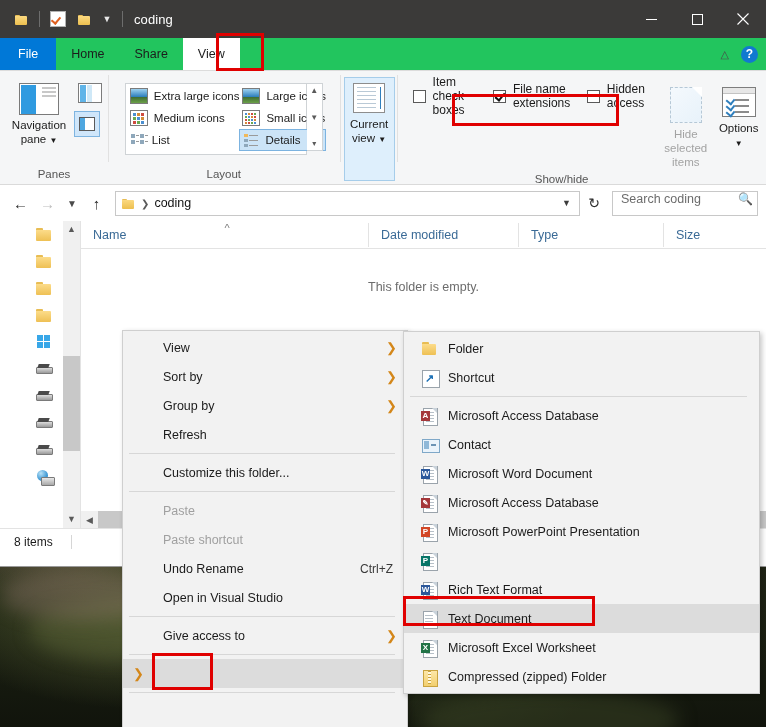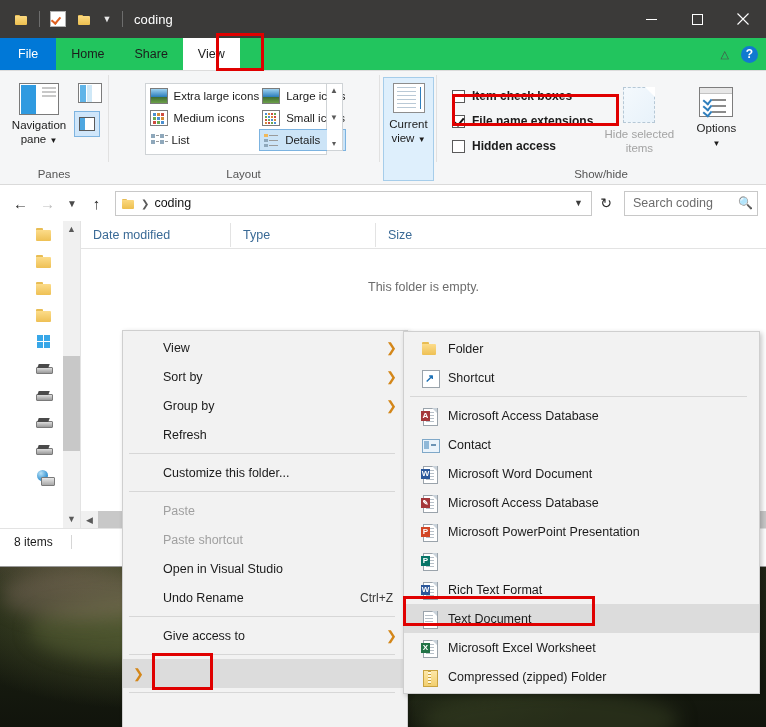--- a/index.html
+++ b/index.html
@@ -361,24 +361,23 @@
   .cv-icon::before {
     content:""; position:absolute; left:3px; top:3px; right:8px; bottom:3px;
     background: repeating-linear-gradient(180deg, #b9c9d6 0px, #b9c9d6 1px, #fff 1px, #fff 4px);
   }
   .cv-icon .arrow { position:absolute; right:3px; top:3px; bottom:3px; width:1px; background:#2f7fbd; }
   .cv-lbl { font-size: 11.5px; text-align: center; line-height: 14px; margin-top: 4px; }
 
   
   .chk-col {
     display: flex;
-    flex-direction: column;
+    flex-direction: row;
     gap: 3px;
     padding: 4px 0 0 10px;
-    font-weight: bold;
   }
   .chk-row {
     display: flex;
     align-items: center;
     gap: 7px;
     font-size: 12px;
     height: 22px;
   }
   .cbx {
     width: 13px; height: 13px;
@@ -478,26 +477,26 @@
   }
   #pathbox .sep { color: #5a5a5a; font-size: 10px; padding: 0 2px; }
   #pathbox .drop { margin-left: auto; color: #3c3c3c; font-size: 9px; padding: 0 6px; }
   #refreshbtn {
     width: 24px; height: 25px;
     display: flex; align-items: center; justify-content: center;
     color: #2b2b2b;
     font-size: 14px;
   }
   #searchbox {
-    width: 134px;
+    width: 146px;
     height: 25px;
     border: 1px solid #c8c8c8;
     background: #fff;
     display: flex;
-    align-items: center;
+    align-items: flex-start;
     padding: 0 4px 0 8px;
     margin-left: 4px;
     box-sizing: border-box;
     gap: 20px;
   }
   #searchbox .ph { font-size: 12.5px; color: #6c6c6c; flex: 1; }
   #searchbox .mag { color: #1b1b1b; font-size: 12px; }
 
   
   #body {
@@ -894,20 +893,21 @@
         </div>
       <div id="navscroll">
         <div class="ar">▲</div>
         <div class="thumb"></div>
         <div class="ar">▼</div>
       </div>
     </div>
 
     <div id="filelist">
       <div id="colheaders">
+        <div class="colh sorted" style="width:288px;">Name</div>
         <div class="colh" style="width:150px;">Date modified</div>
         <div class="colh" style="width:145px;">Type</div>
         <div class="colh" style="width:90px; border-right:0;">Size</div>
       </div>
       <div id="emptymsg">This folder is empty.</div>
       <div id="hscroll">
         <div class="ar">◀</div>
         <div class="thumb"></div>
       </div>
     </div>
@@ -940,25 +940,25 @@
     <span class="txt">Customize this folder...</span>
   </div>
   <div class="msep"></div>
   <div class="mi disabled">
     <span class="txt">Paste</span>
   </div>
   <div class="mi disabled">
     <span class="txt">Paste shortcut</span>
   </div>
   <div class="mi">
-    <span class="txt">Open in Visual Studio</span>
-  </div>
-  <div class="mi">
     <span class="txt">Undo Rename</span>
     <span class="accel">Ctrl+Z</span>
+  </div>
+  <div class="mi">
+    <span class="txt">Open in Visual Studio</span>
   </div>
   <div class="msep"></div>
   <div class="mi">
     <span class="txt">Give access to</span>
     <span class="arrow">❯</span>
   </div>
   <div class="msep"></div>
   <div class="mi hl">
     <span class="arrow">❯</span>
   </div>

